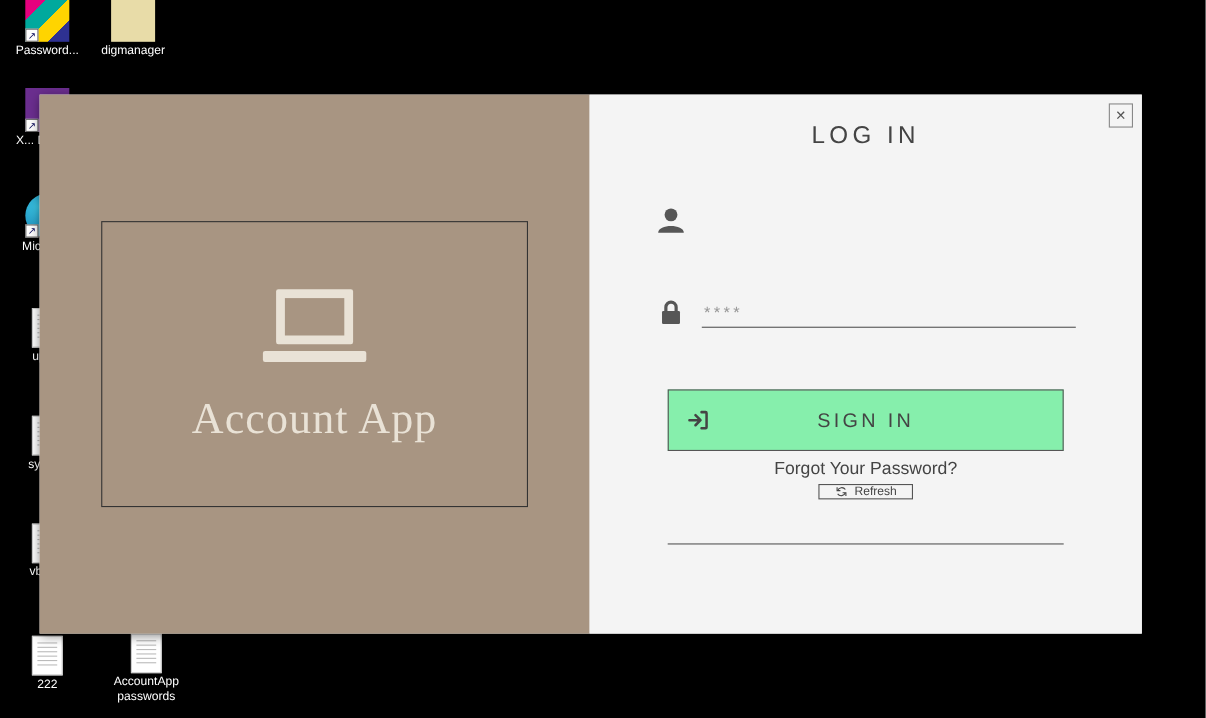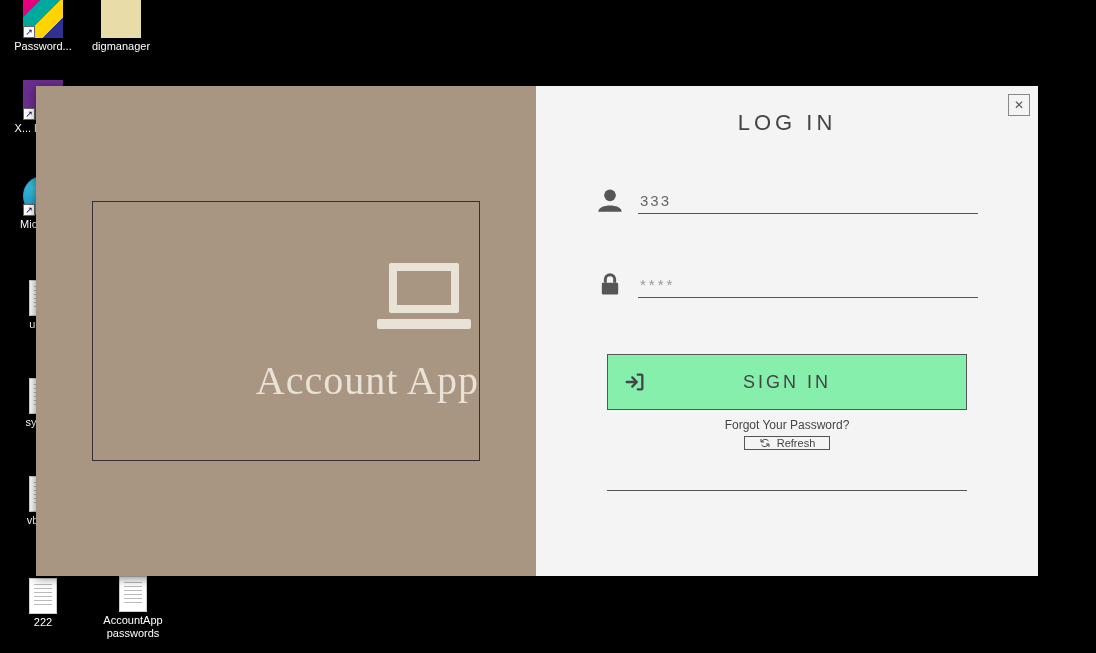--- a/index.html
+++ b/index.html
@@ -29,21 +29,21 @@
     display: flex;
   }
   .left-pane {
     width: 500px; height: 100%;
     background: #a89582;
     display: flex; align-items: center; justify-content: center;
   }
   .brand-box {
     width: 388px; height: 260px;
     border: 1px solid #333;
-    display: flex; flex-direction: column; align-items: flex-end; justify-content: center;
+    display: flex; flex-direction: column; align-items: center; justify-content: center;
     gap: 18px;
   }
   .brand-title {
     font-family: "Georgia", "Times New Roman", serif;
     font-size: 40px;
     color: #e9e2d6;
     letter-spacing: 1px;
   }
   .laptop-svg { width: 110px; height: 80px; }
 
@@ -102,21 +102,21 @@
     color: #444;
     position: relative;
   }
   .signin-btn .enter-icon { position: absolute; left: 16px; top: 50%; transform: translateY(-50%); width: 22px; }
   .signin-btn .lbl { flex: 1; text-align: center; }
 
   .forgot-link {
     display: block;
     text-align: center;
     margin-top: 8px;
-    font-size: 12px;
+    font-size: 16px;
     color: #444;
     text-decoration: none;
     cursor: pointer;
   }
   .refresh-btn {
     display: flex; align-items: center; justify-content: center; gap: 6px;
     width: 86px; height: 14px;
     margin: 4px auto 0 auto;
     border: 1px solid #555;
     background: #f4f4f4;
@@ -206,21 +206,20 @@
       <span>✕</span>
     </div>
 
     <div class="login-title">LOG IN</div>
 
     <div class="field-row">
       <svg class="field-icon" viewBox="0 0 24 24">
         <circle cx="12" cy="8" r="5" fill="#565656"></circle>
         <path d="M2 22 C2 15, 22 15, 22 22 Z" fill="#565656"></path>
       </svg>
-      <input class="field-input" type="text" value="333" style="">
     </div>
 
     <div class="field-row">
       <svg class="field-icon" viewBox="0 0 24 24">
         <rect x="5" y="11" width="14" height="10" rx="1" fill="#565656"></rect>
         <path d="M8 11 V8 a4 4 0 0 1 8 0 V11" stroke="#565656" stroke-width="2.5" fill="none"></path>
       </svg>
       <input class="field-input" type="password" placeholder="****" style="">
     </div>
 

